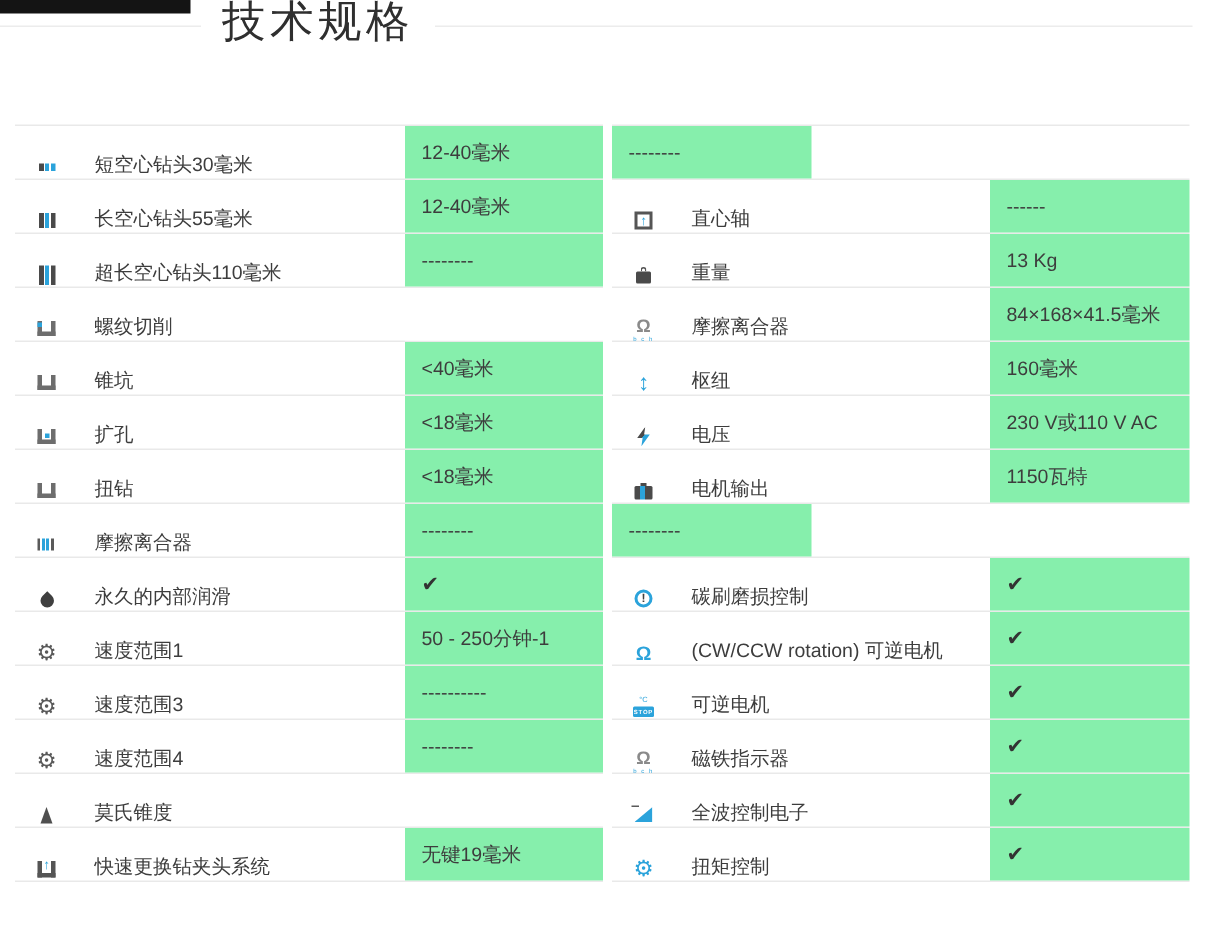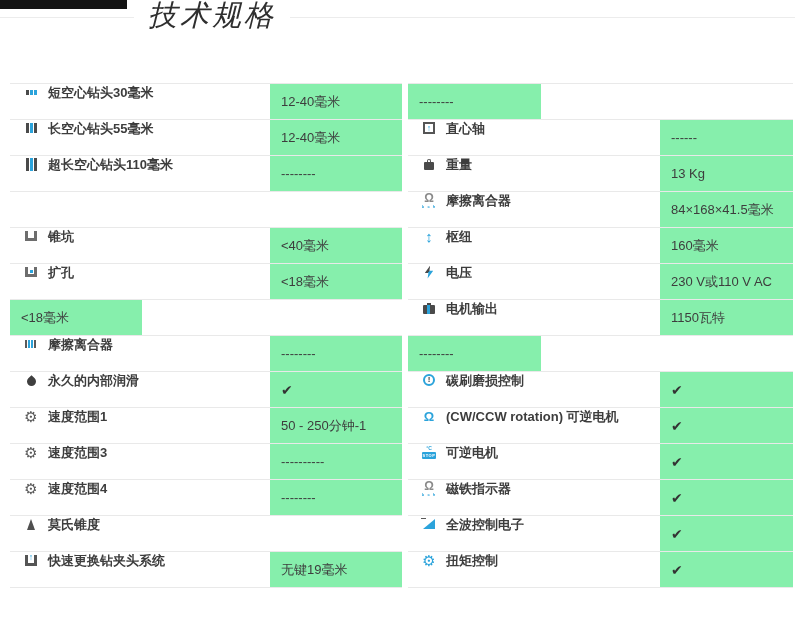--- a/index.html
+++ b/index.html
@@ -4,34 +4,34 @@
 <style>
   html,body{margin:0;padding:0;}
   body{
     width:806px;height:621px;overflow:hidden;position:relative;
     background:#ffffff;
     font-family:"Liberation Sans","DejaVu Sans",sans-serif;
     -webkit-font-smoothing:antialiased;
   }
   
   .topbar{position:absolute;left:0;top:0;width:127px;height:9px;background:#141414;}
-  .header{position:relative;height:56px;font-style:italic;}
+  .header{position:relative;height:56px;}
   .header-rule{position:absolute;left:0;right:11px;top:17px;height:1px;background:#ececec;}
   .page-title{
     position:absolute;left:134px;top:-5px;margin:0;
     background:#ffffff;padding:0 14px;
     font-size:29px;font-weight:500;color:#2f2f2f;letter-spacing:3px;line-height:40px;
   }
   
   .spec-table{position:absolute;top:83px;left:0;display:flex;}
   .col{border-top:1px solid #e9e9e9;}
   .col-left{margin-left:10px;width:392px;}
   .col-right{margin-left:6px;width:385px;}
   .row{display:flex;height:36px;box-sizing:border-box;border-bottom:1px solid #e9e9e9;}
-  .label-cell{flex:1;display:flex;align-items:flex-start;gap:8px;padding-left:12px;min-width:0;font-weight:bold;}
+  .label-cell{flex:1;display:flex;align-items:flex-end;gap:23px;padding-left:12px;min-width:0;}
   .label{font-size:13px;color:#3d3d3d;white-space:nowrap;}
   .value-cell{flex:none;background:#86efac;display:flex;align-items:center;padding-left:11px;box-sizing:border-box;}
   .col-left .value-cell{width:132px;}
   .col-right .value-cell{width:133px;}
   .value-cell.nobg{background:#ffffff;}
   .value{font-size:13px;color:#3d3d3d;white-space:nowrap;}
   .value.check{font-size:14px;font-weight:700;color:#333333;}
   
   .ic{width:18px;height:16px;display:inline-flex;align-items:center;justify-content:center;flex:none;position:relative;}
   
@@ -120,20 +120,24 @@
       <div class="row">
         <div class="label-cell">
           <span class="ic ic-core-drill-extra-long"></span>
           <span class="label">超长空心钻头110毫米</span>
         </div>
         <div class="value-cell">
           <span class="value">--------</span>
         </div>
       </div>
       <div class="row">
+        <div class="label-cell">
+          <span class="ic ic-thread-cutting"></span>
+          <span class="label">螺纹切削</span>
+        </div>
         <div class="value-cell nobg">
           <span class="value"></span>
         </div>
       </div>
       <div class="row">
         <div class="label-cell">
           <span class="ic ic-countersink"></span>
           <span class="label">锥坑</span>
         </div>
         <div class="value-cell">
@@ -143,20 +147,24 @@
       <div class="row">
         <div class="label-cell">
           <span class="ic ic-reaming"></span>
           <span class="label">扩孔</span>
         </div>
         <div class="value-cell">
           <span class="value">&lt;18毫米</span>
         </div>
       </div>
       <div class="row">
+        <div class="label-cell">
+          <span class="ic ic-twist-drill"></span>
+          <span class="label">扭钻</span>
+        </div>
         <div class="value-cell">
           <span class="value">&lt;18毫米</span>
         </div>
       </div>
       <div class="row">
         <div class="label-cell">
           <span class="ic ic-friction-clutch"></span>
           <span class="label">摩擦离合器</span>
         </div>
         <div class="value-cell">

